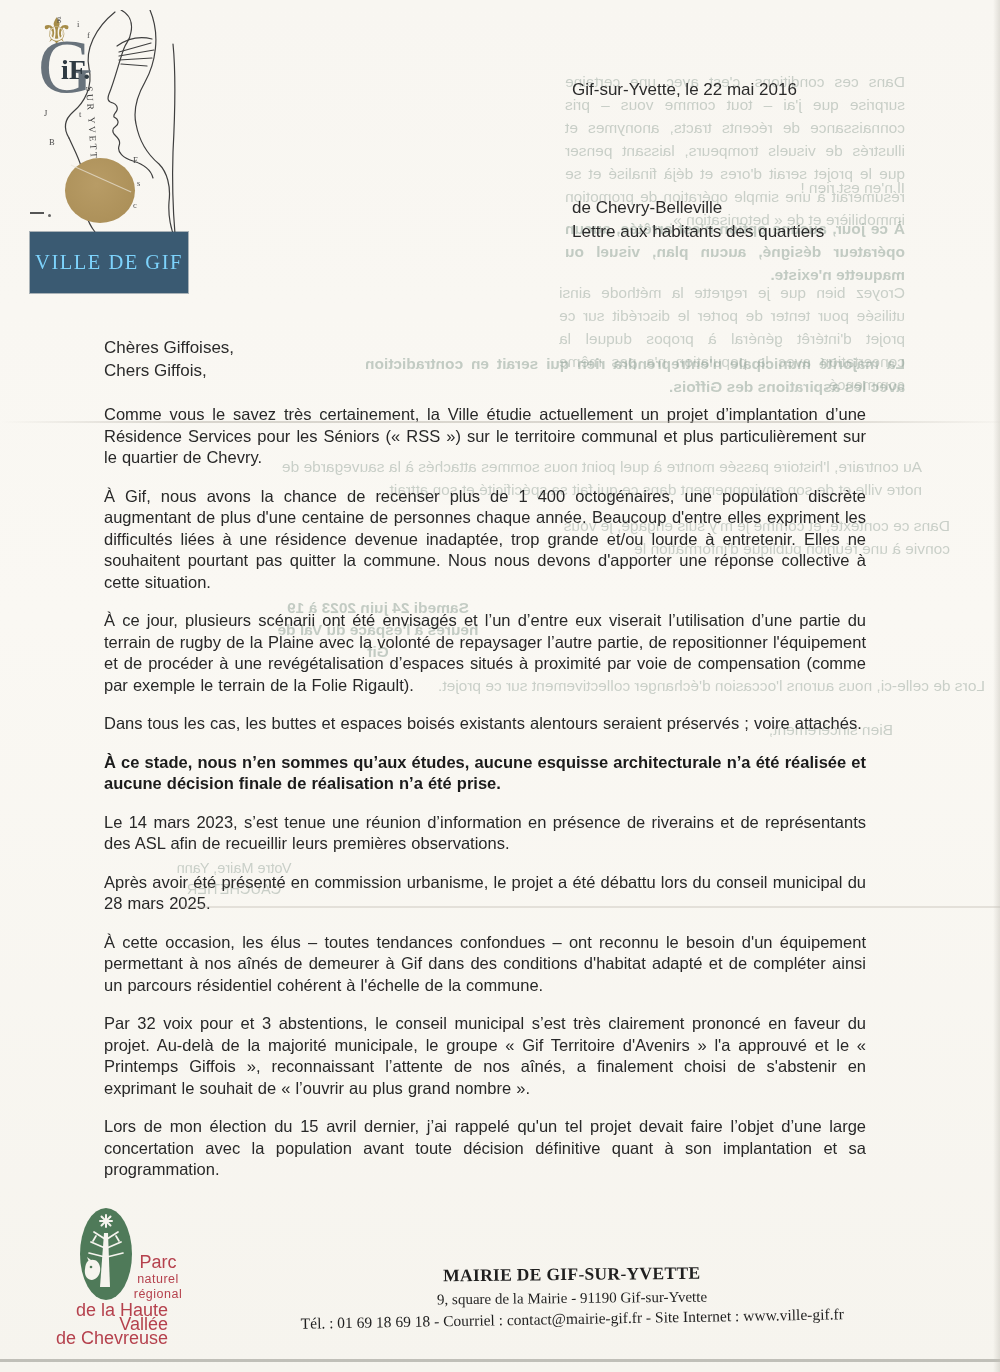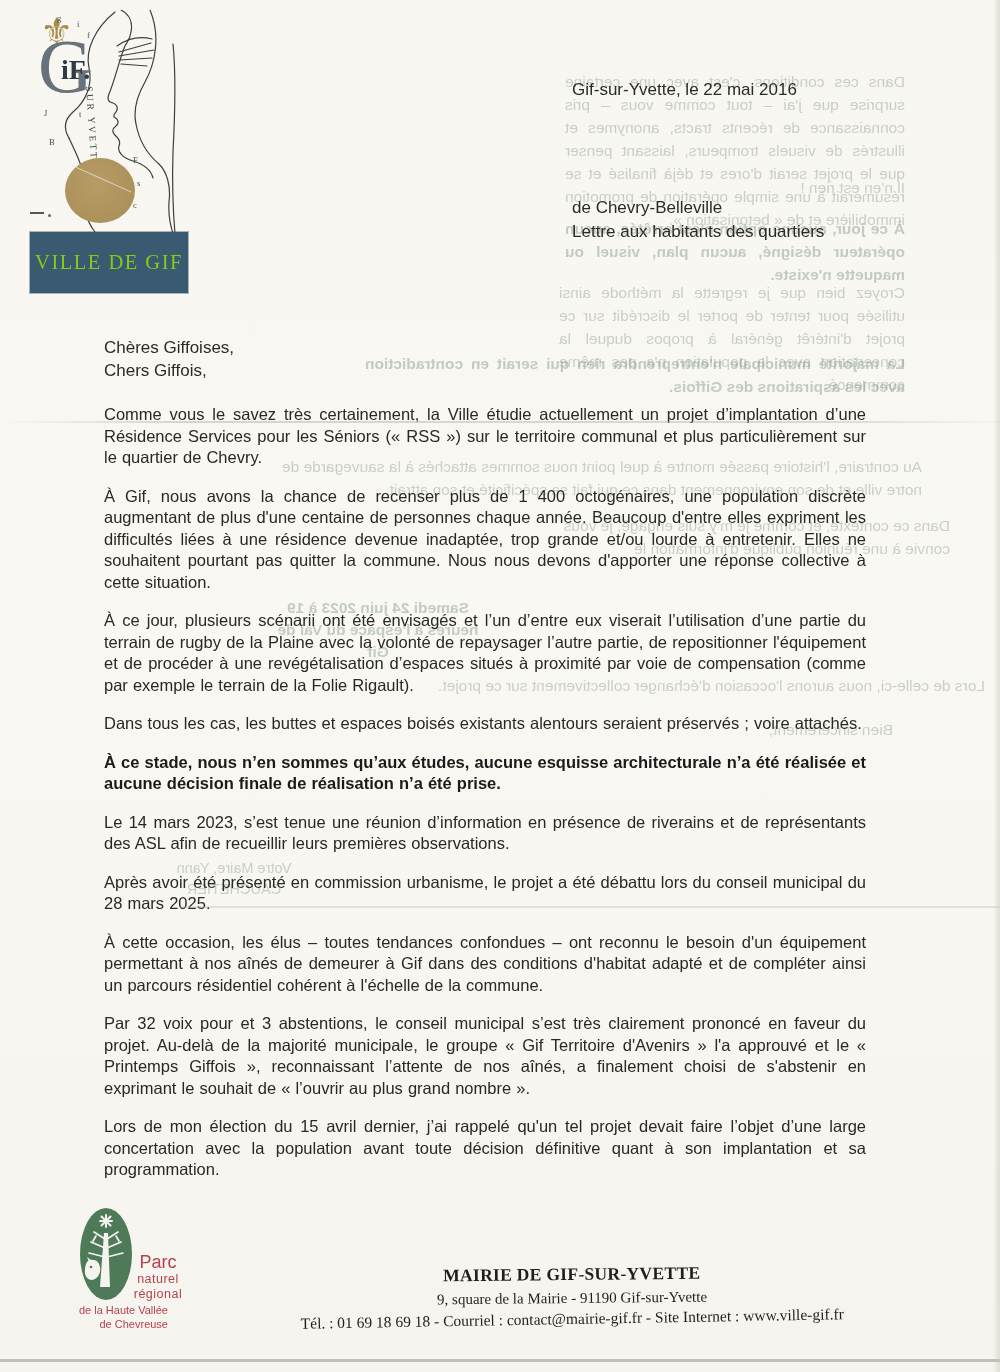--- a/index.html
+++ b/index.html
@@ -43,37 +43,37 @@
   .face-svg{position:absolute;left:25px;top:0;width:160px;height:230px;}
   .tiny-letter{position:absolute;font-family:"Liberation Serif",serif;font-size:8.5px;color:#4a4a4a;}
   .gold-circle{position:absolute;left:35px;top:148px;width:70px;height:65px;border-radius:50%;
         background:radial-gradient(circle at 45% 40%,#b89c66,#ad915a 70%,#a78b55);}
   .circle-scratch{position:absolute;left:38px;top:168px;width:66px;height:1px;background:rgba(235,230,218,.7);transform:rotate(24deg);}
   .pen-dash{position:absolute;left:0px;top:202px;width:14px;height:2px;background:#555;}
   .pen-dot{position:absolute;left:18px;top:204px;width:3px;height:3px;background:#666;border-radius:50%;}
   .ville-box{position:absolute;left:0px;top:222px;width:158px;height:61px;background:#3a5a72;
         box-shadow:0 0 0 1px rgba(50,76,96,.4);display:flex;align-items:center;justify-content:center;}
   .ville-box span{font-family:"Liberation Serif","DejaVu Serif",serif;font-size:20.5px;
-        letter-spacing:1.5px;color:#84cc16;}
+        letter-spacing:1.5px;color:#7dd3fc;}
   
   .dateline{position:absolute;left:572px;top:80px;font-size:17px;color:#2a2a2a;}
   .recipient{position:absolute;left:572px;top:196px;font-size:17px;line-height:24px;color:#2a2a2a;}
   
   .salutation{position:absolute;left:104px;top:336px;font-size:17px;line-height:23px;color:#2a2a2a;}
   .body-text{position:absolute;left:104px;top:404px;width:762px;}
   .body-text p{margin:0 0 17px 0;font-size:16.5px;line-height:21.5px;text-align:justify;color:#282828;word-spacing:.5px;}
   .body-text p.bold{font-weight:700;color:#1b1b1b;}
   
   .parc-logo{position:absolute;left:62px;top:1203px;width:200px;height:140px;}
   .parc-text{position:absolute;left:0;top:50px;width:106px;text-align:right;
        color:#b5414d;font-family:"Liberation Sans",sans-serif;line-height:1;}
   .parc-text .l1{font-size:18px;margin-bottom:2px;}
   .parc-text .l2,.parc-text .l3{font-size:12.5px;margin-bottom:2px;letter-spacing:.5px;}
   .parc-sub{position:absolute;left:-10px;top:100px;width:116px;text-align:right;color:#b5414d;
-       font-size:11px;line-height:14px;}
+       font-size:18px;line-height:14px;}
   .mairie{position:absolute;left:284px;top:1264px;width:576px;text-align:center;
        font-family:"Liberation Serif","DejaVu Serif",serif;color:#1f1f1f;transform:rotate(-.6deg);}
   .mairie .title{font-size:17.5px;font-weight:700;letter-spacing:.3px;margin-bottom:5px;}
   .mairie .address{font-size:15px;margin-bottom:3px;}
   .mairie .contact{font-size:15.5px;white-space:nowrap;transform:rotate(-.4deg);}
 </style>
 </head>
 <body>
 
 <div class="page">

